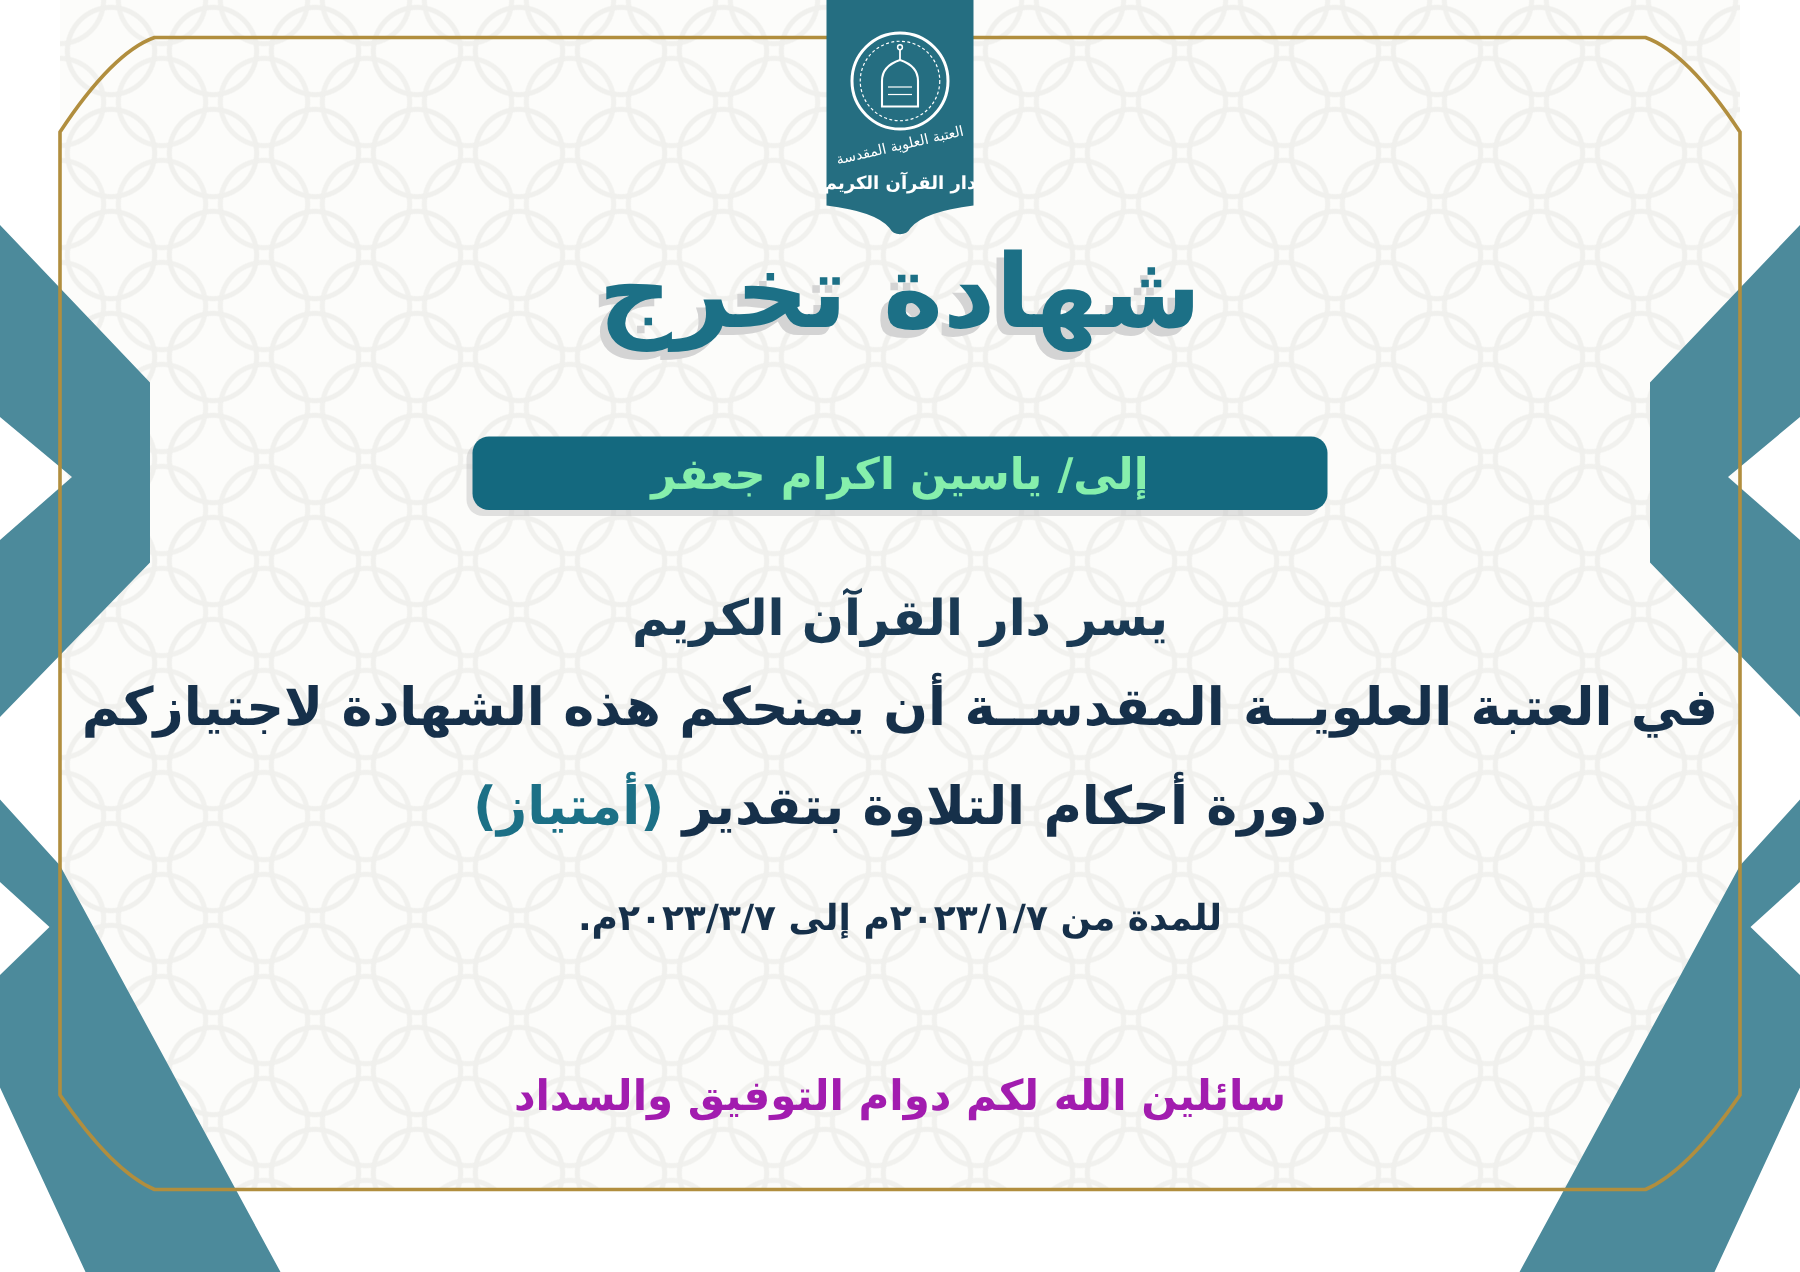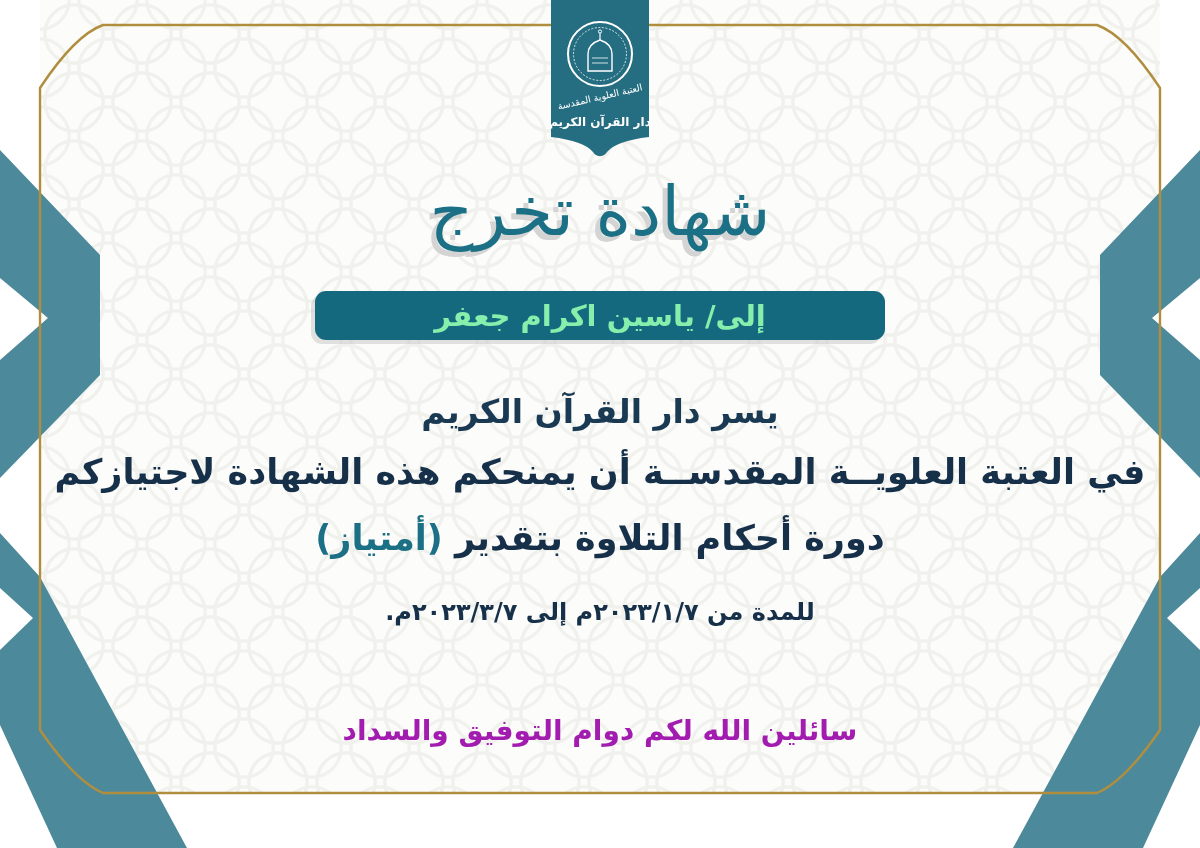--- a/index.html
+++ b/index.html
@@ -13,22 +13,22 @@
     position:absolute;left:40px;top:0;width:1120px;height:793px;
     background-color:#fcfcfa;
     background-image:
       radial-gradient(circle, rgba(255,255,255,0) 56%, #f0f0ed 58%, #f0f0ed 63%, rgba(255,255,255,0) 65%),
       radial-gradient(circle, rgba(255,255,255,0) 56%, #f1f1ee 58%, #f1f1ee 63%, rgba(255,255,255,0) 65%);
     background-size:68px 68px,68px 68px;
     background-position:0 0,34px 34px;
   }
   .decor-svg{position:absolute;left:0;top:0;width:1200px;height:848px;}
   .title{
-    position:absolute;left:0;top:172px;width:1200px;text-align:center;
-    direction:rtl;font-size:68px;font-weight:normal;color:#1C7086;
+    position:absolute;left:0;top:156px;width:1200px;text-align:center;
+    direction:rtl;font-size:68px;font-weight:bold;color:#1C7086;
     text-shadow:-5px 5px 0 #d4d4d4;letter-spacing:1px;
   }
   .recipient-banner{
     position:absolute;left:50%;top:291px;transform:translateX(-50%);
     width:570px;height:49px;border-radius:11px;background:#14697F;
     box-shadow:-4px 4px 0 rgba(190,190,190,.45);
     display:flex;align-items:center;justify-content:center;
   }
   .recipient-banner .name{
     direction:rtl;color:#86efac;font-size:29px;font-weight:bold;white-space:nowrap;

